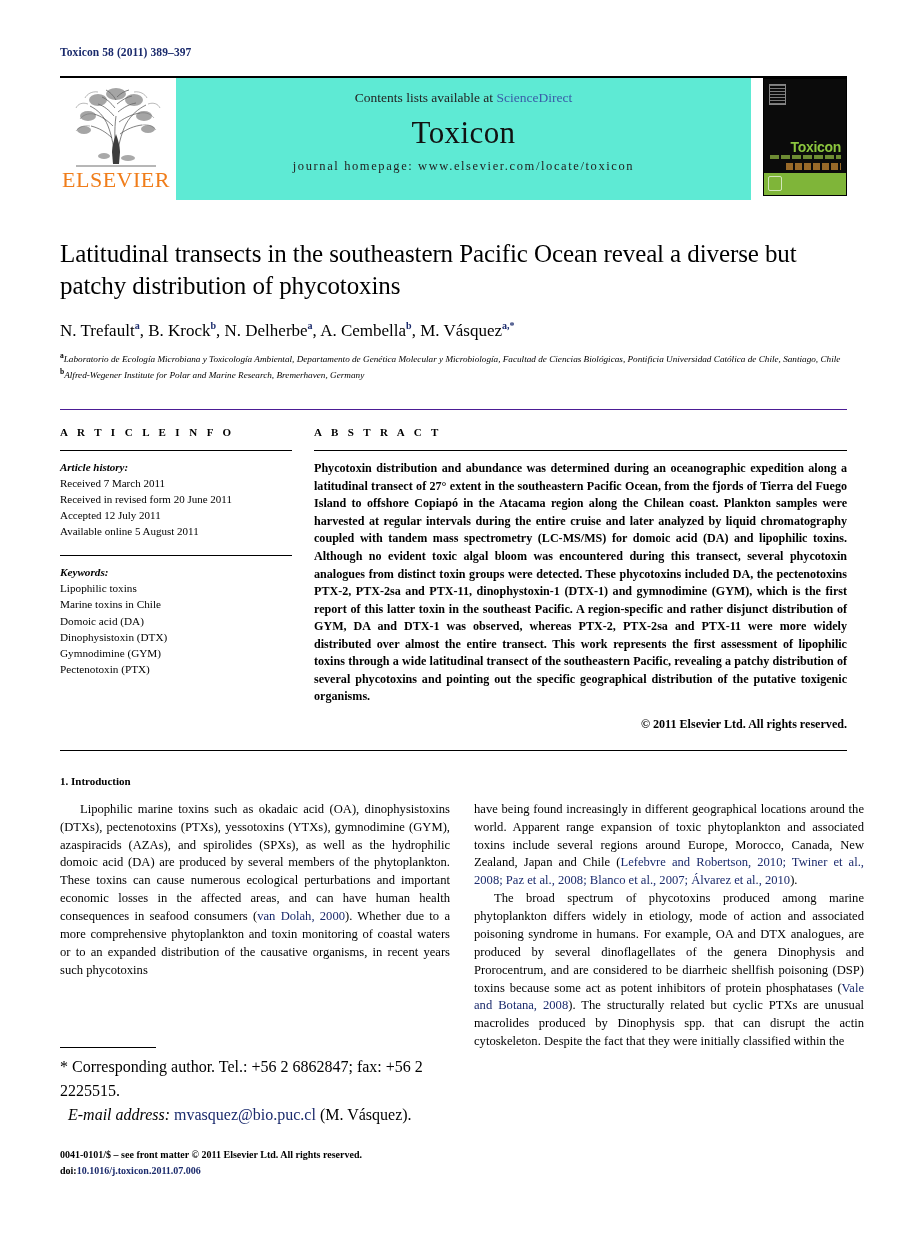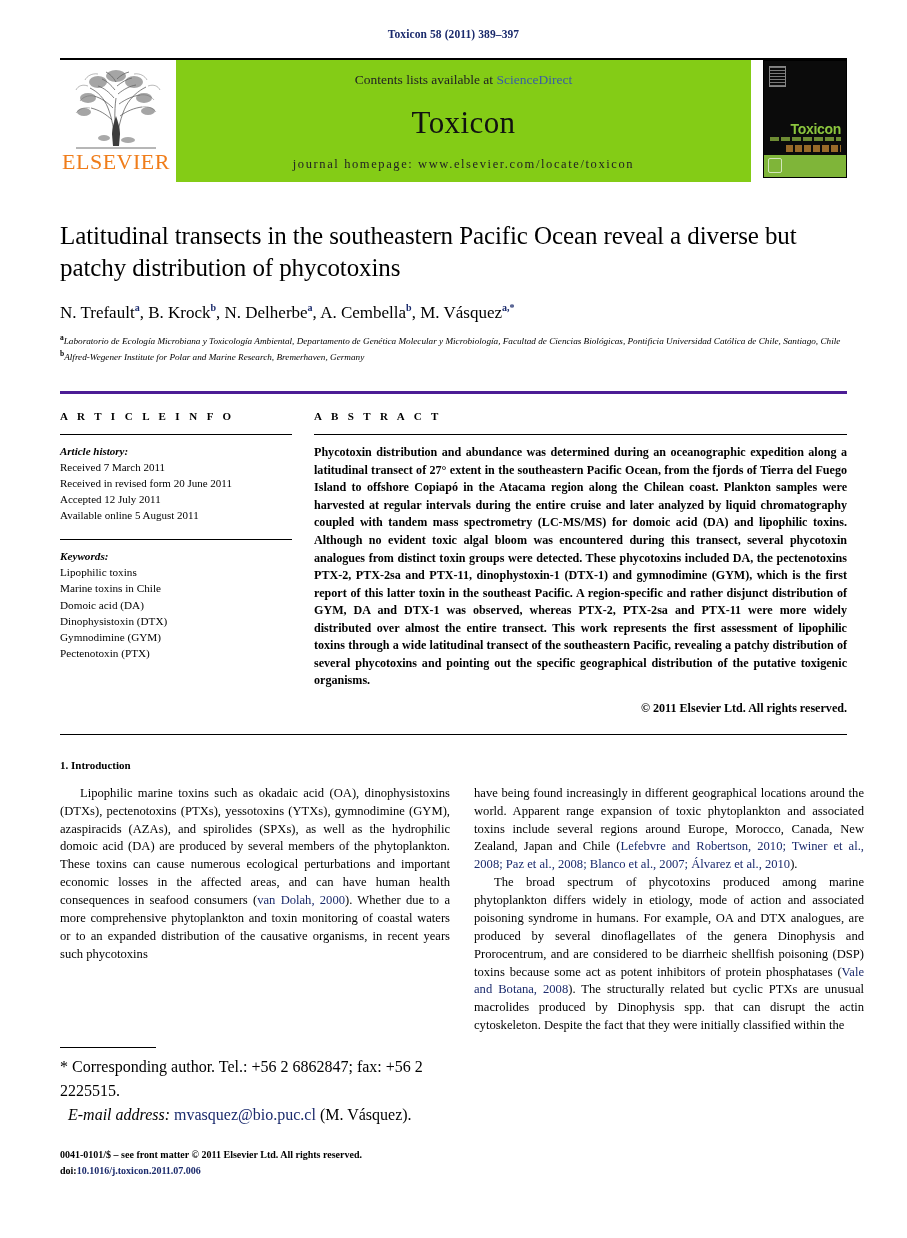--- a/index.html
+++ b/index.html
@@ -18,26 +18,25 @@
   .page {
     position: relative;
     width: 907px;
     height: 1238px;
     box-sizing: border-box;
     padding: 0 60px;
   }
 
   
   .running-head {
-    text-align: center;
     color: #1a2a6c;
     font-size: 11.5px;
     font-weight: bold;
     letter-spacing: .1px;
-    padding-top: 28px;
+    padding-top: 46px;
   }
 
   
   .masthead {
     margin-top: 18px;
     border-top: 2.5px solid #000;
     display: flex;
     align-items: stretch;
     height: 122px;
   }
@@ -55,27 +54,27 @@
   .elsevier-word {
     font-family: "Liberation Serif", serif;
     font-size: 22px;
     letter-spacing: .5px;
     color: #f07d1a;
     line-height: 1;
     margin-top: 1px;
   }
   .banner {
     flex: 1 1 auto;
-    background: #84cc16;
+    background: #5eead4;
     margin: 0 8px 0 4px;
     display: flex;
     flex-direction: column;
     align-items: center;
     justify-content: space-between;
-    padding: 12px 0 10px 0;
+    padding: 12px 0 26px 0;
     box-sizing: border-box;
   }
   .banner-top { font-size: 13.5px; color: #222; }
   .sciencedirect { color: #3a5ca8; }
   .banner-title {
     font-size: 31px;
     letter-spacing: .4px;
     color: #111;
     line-height: 1;
   }
@@ -167,21 +166,21 @@
     font-size: 9.2px;
     font-style: italic;
     line-height: 1.5;
     color: #000;
   }
   .affils sup { font-style: normal; font-weight: bold; font-size: 7.5px; }
 
   
   .info-abstract {
     margin-top: 26px;
-    border-top: 3px solid #4c1d95;
+    border-top: 1px solid #4c1d95;
     padding-top: 16px;
     display: flex;
     gap: 22px;
   }
   .col-info { width: 232px; flex: 0 0 232px; }
   .col-abs  { flex: 1 1 auto; }
   .sec-label {
     font-size: 11px;
     font-weight: bold;
     letter-spacing: 3.4px;

